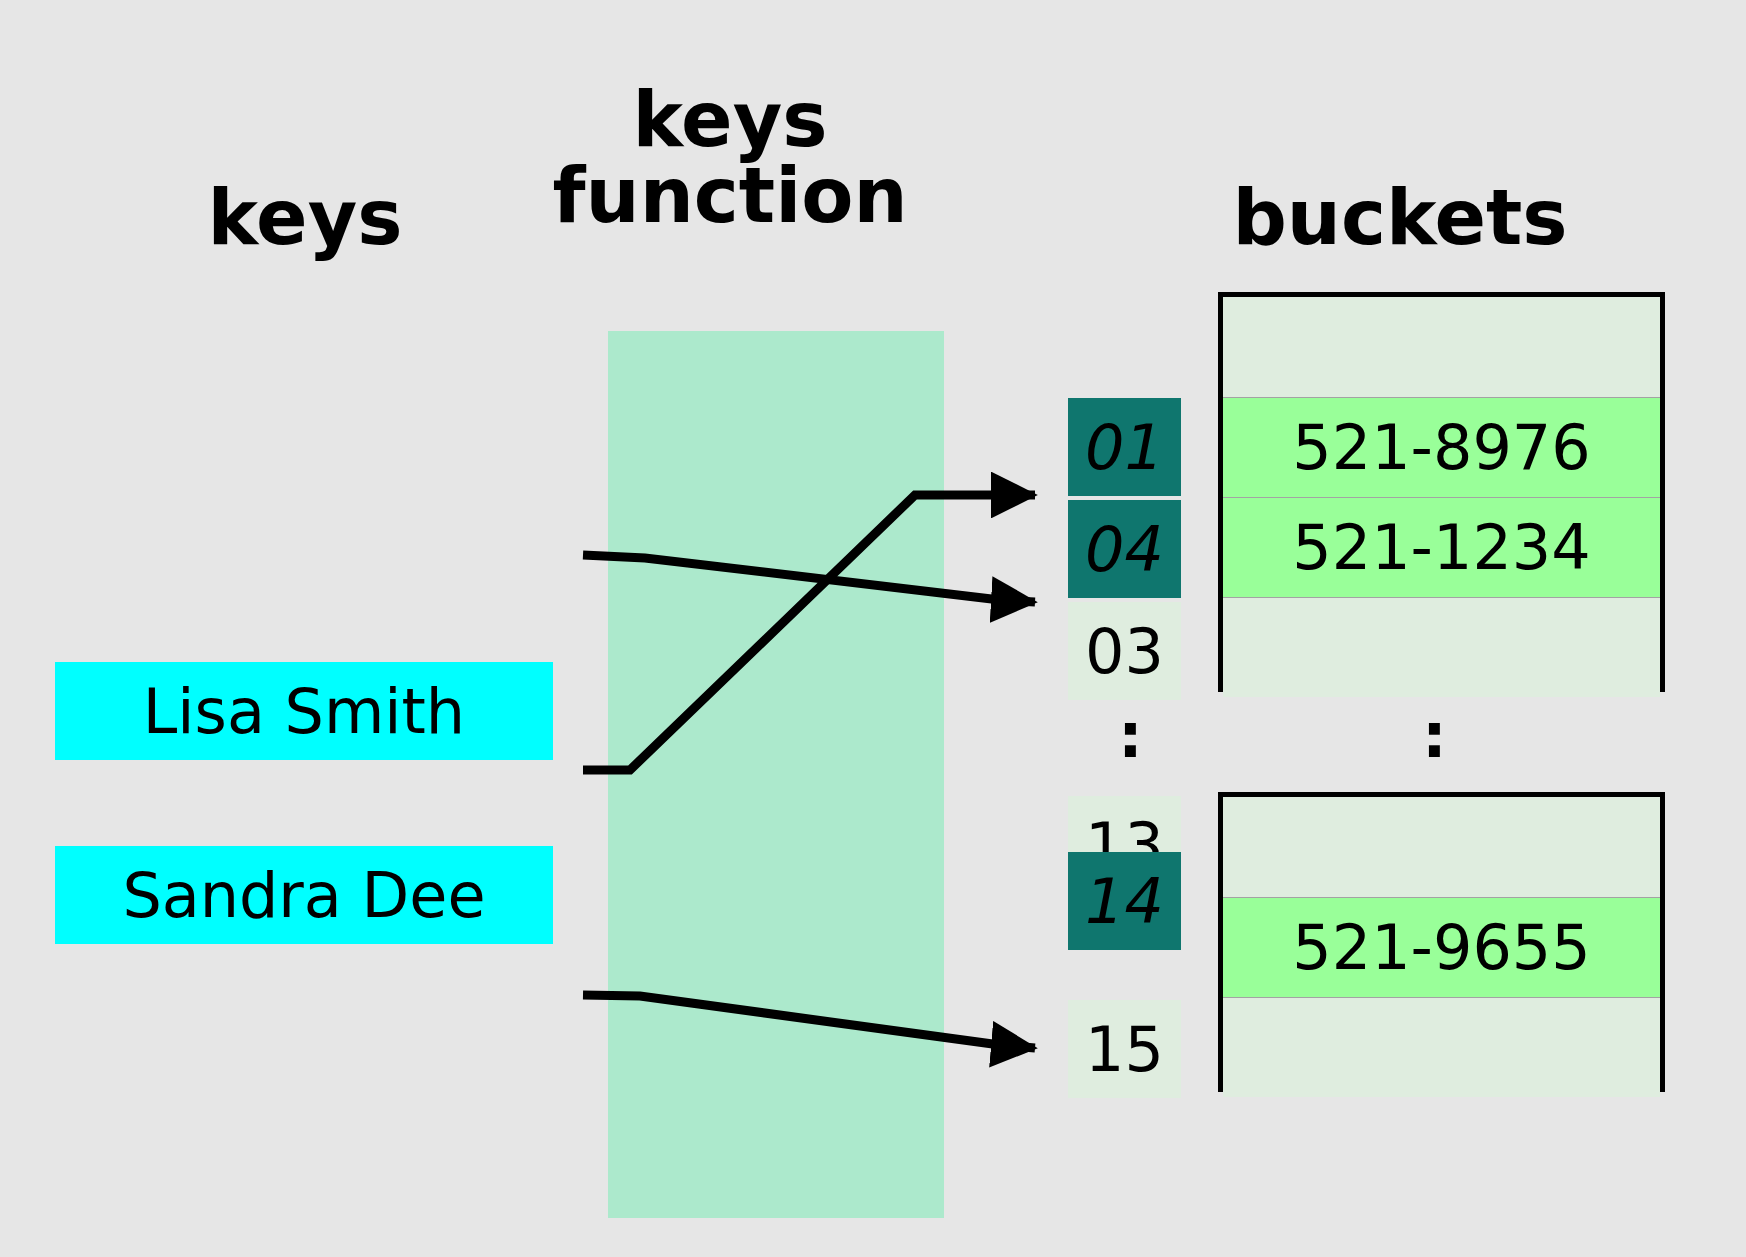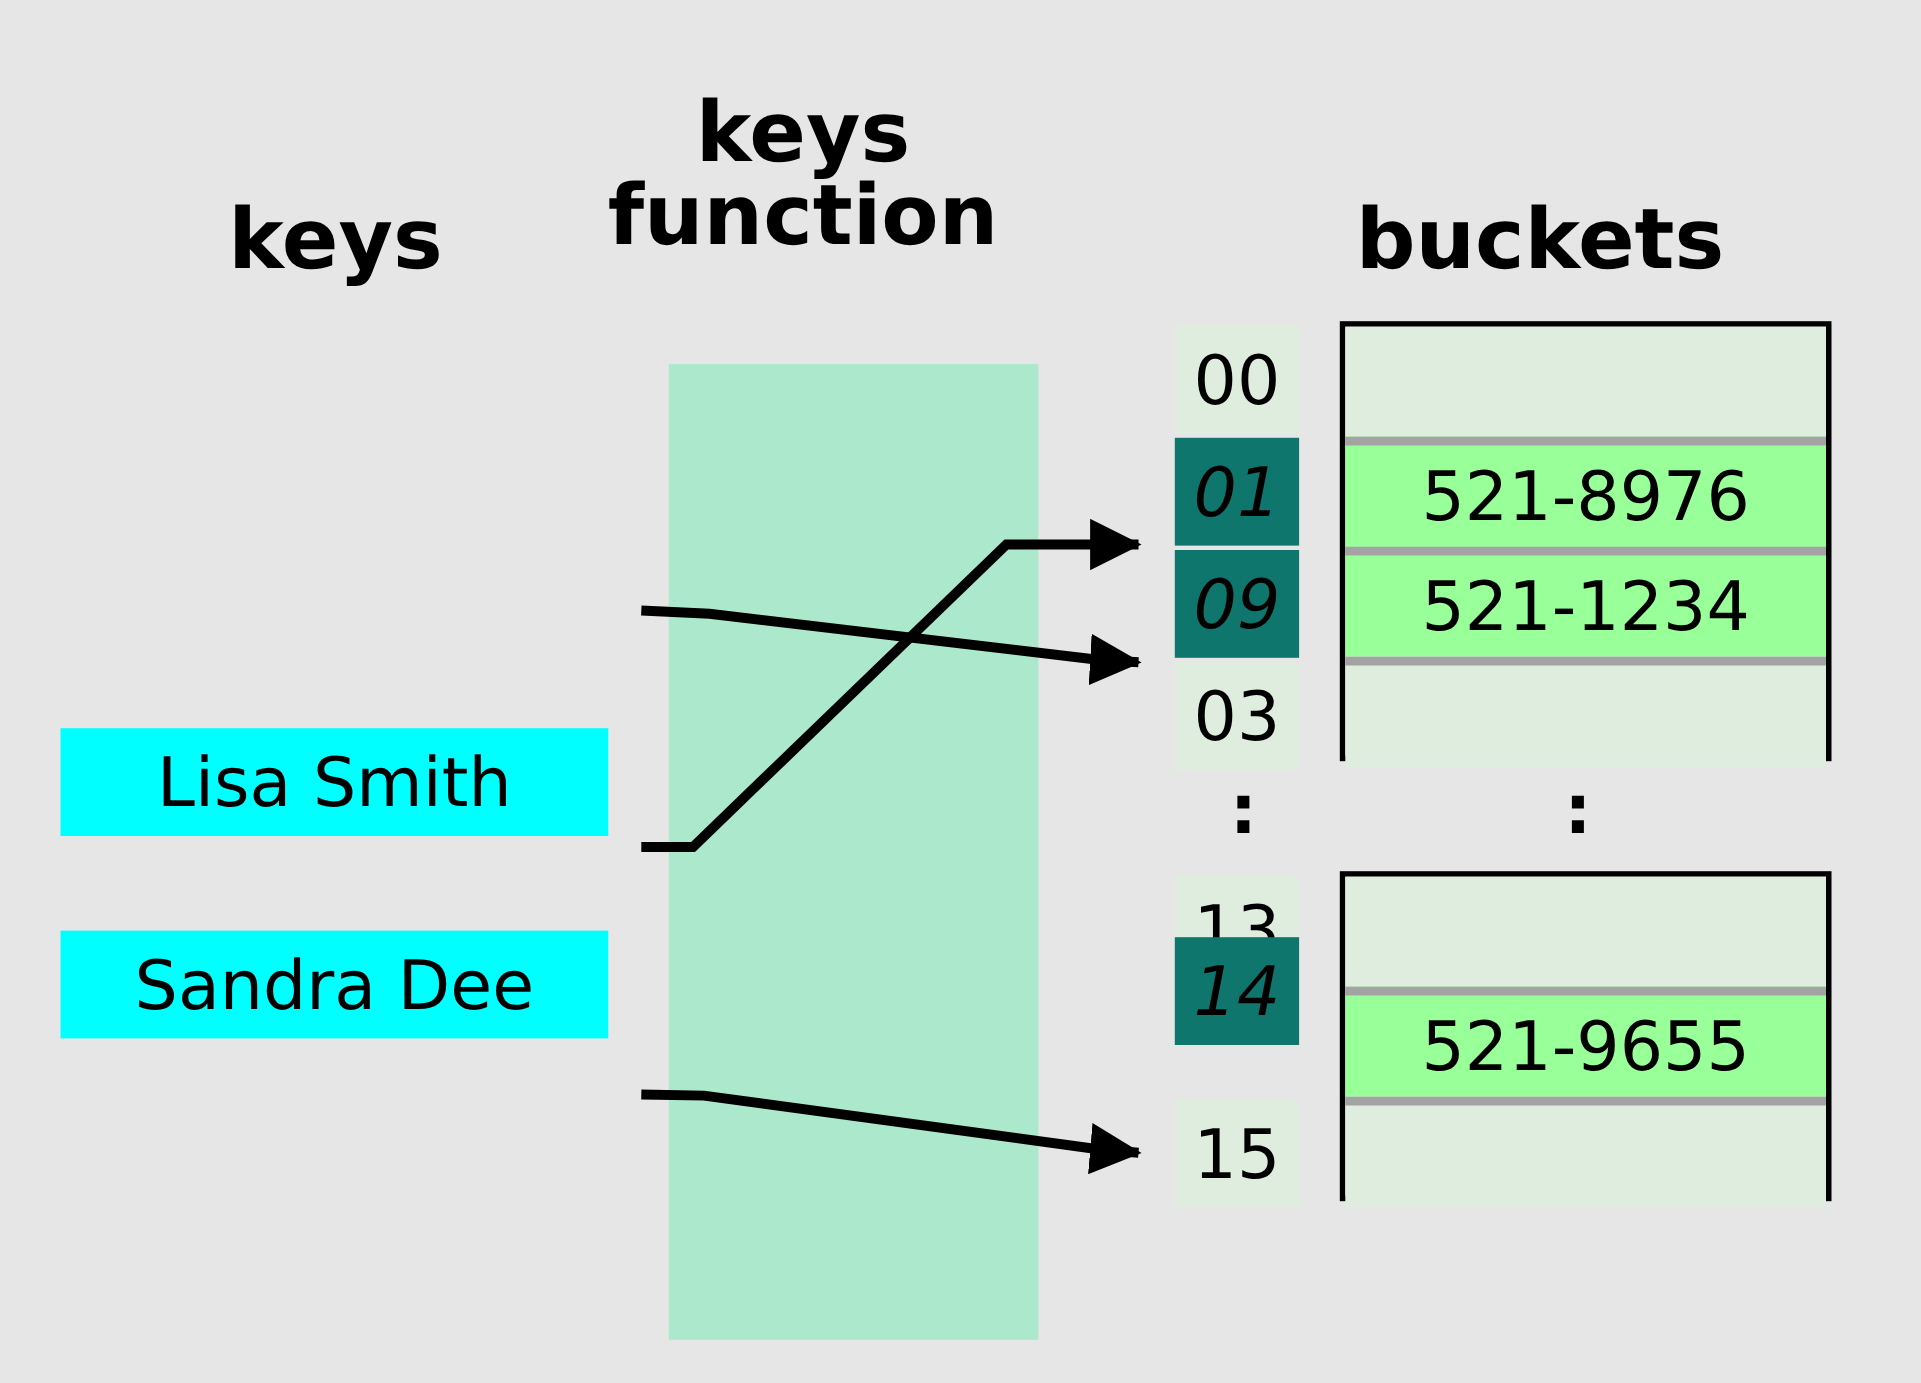--- a/index.html
+++ b/index.html
@@ -47,21 +47,21 @@
     border:5px solid #000;box-sizing:border-box;background:#dfeddf;
   }
   #btable-top{top:292px;height:400px;}
   #btable-bot{top:792px;height:300px;}
   .brow{
     height:100px;box-sizing:border-box;
     display:flex;align-items:center;justify-content:center;
     font-size:62px;color:#000;background:#dfeddf;
   }
   .brow.filled{background:#99ff99;}
-  .brow + .brow{border-top:8px solid #a3a3a3;text-align:center;}
+  .brow + .brow{border-top:1px solid #a3a3a3;text-align:center;}
 
   .vdots{
     position:absolute;font-size:62px;line-height:1;color:#000;
     font-weight:bold;
   }
   #dots-idx{left:1118px;top:705px;}
   #dots-buk{left:1422px;top:705px;}
 
   svg#wires{position:absolute;left:0;top:0;width:1746px;height:1257px;
     pointer-events:none;}
@@ -74,23 +74,22 @@
   <div class="hdr" id="hdr-keys">keys</div>
   <div class="hdr" id="hdr-hash">keys
 function</div>
   <div class="hdr" id="hdr-buckets">buckets</div>
 
   <div id="hash-band"></div>
 
   <div class="keybox" id="key-1">Lisa Smith</div>
   <div class="keybox" id="key-2">Sandra Dee</div>
 
-  <div class="idx empty" style="top:296px">00</div>
   <div class="idx used" style="top:398px">01</div>
-  <div class="idx used" style="top:500px">09</div>
+  <div class="idx used" style="top:500px">04</div>
   <div class="idx empty" style="top:602px">03</div>
 
   <div class="idx empty" style="top:796px">13</div>
   <div class="idx used" style="top:852px">14</div>
   <div class="idx empty" style="top:1000px">15</div>
 
   <div class="vdots" id="dots-idx">:</div>
   <div class="vdots" id="dots-buk">:</div>
 
   <div class="btable" id="btable-top">

